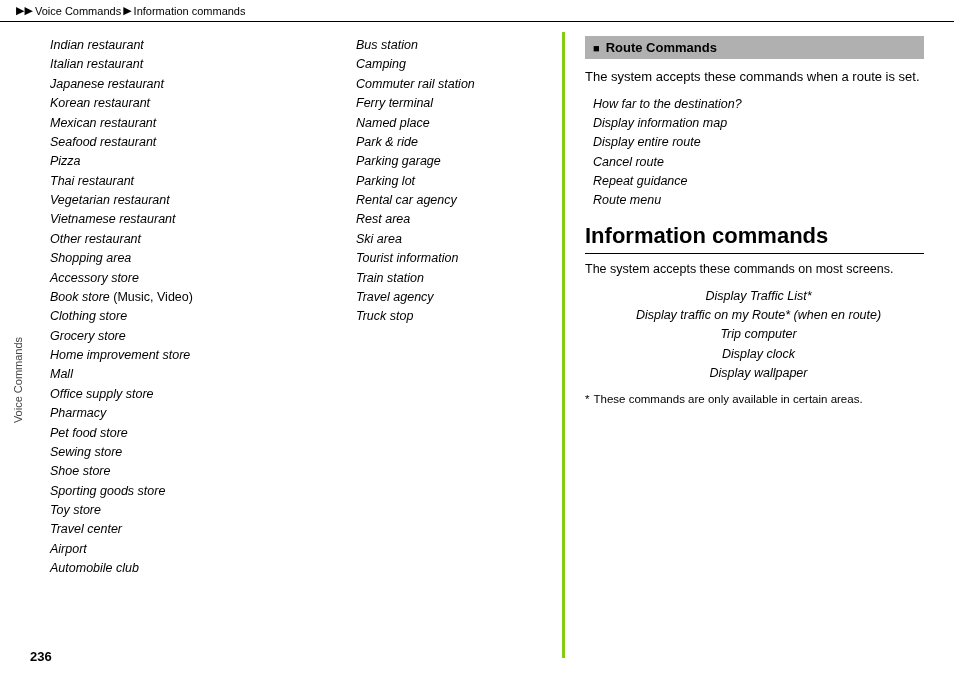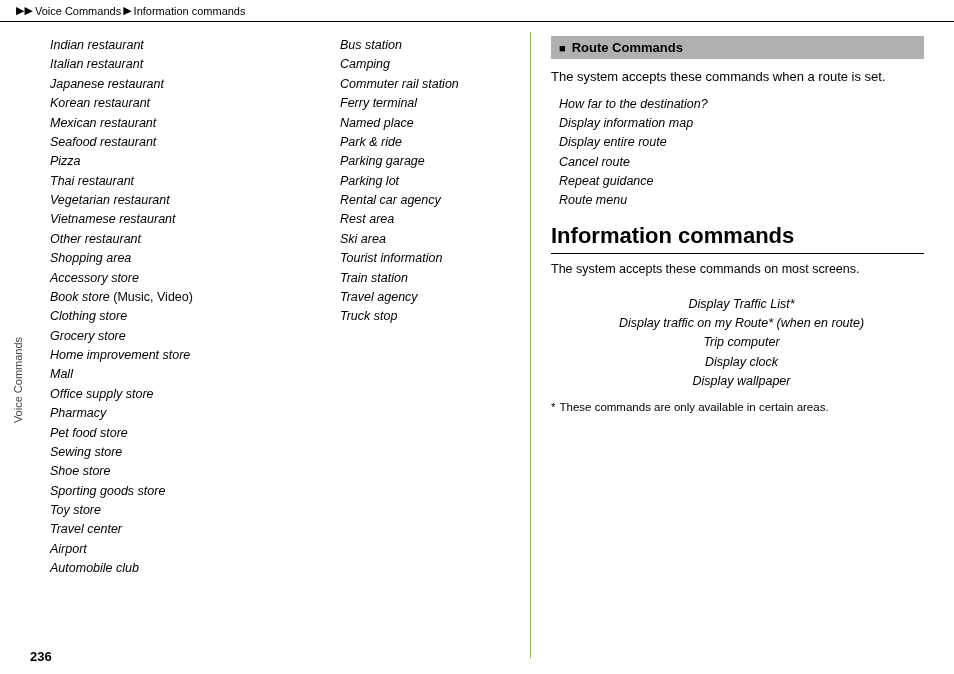--- a/index.html
+++ b/index.html
@@ -48,21 +48,21 @@
       left: 30px;
       font-size: 13px;
       font-weight: bold;
     }
 
     
     .main-content {
       display: flex;
       padding: 10px 30px 10px 50px;
       height: calc(100% - 28px);
-      gap: 0;
+      gap: 16px;
     }
 
     
     .left-column {
       width: 280px;
       flex-shrink: 0;
       padding-top: 4px;
     }
 
     
@@ -71,21 +71,21 @@
       flex-shrink: 0;
       padding-top: 4px;
       padding-left: 10px;
     }
 
     
     .right-column {
       flex: 1;
       padding-left: 20px;
       padding-top: 4px;
-      border-left: 1px solid #84cc16;
+      border-left: 3px solid #84cc16;
     }
 
     .list-item {
       font-style: italic;
       line-height: 1.55;
       font-size: 12.5px;
     }
 
     
     .route-commands-header {
@@ -120,21 +120,21 @@
       font-size: 22px;
       font-weight: bold;
       margin: 12px 0 6px 0;
       border-bottom: 1px solid #000;
       padding-bottom: 4px;
     }
 
     .info-description {
       font-size: 12.5px;
       line-height: 1.5;
-      margin-bottom: 16px;
+      margin-bottom: 8px;
     }
 
     .info-command-item {
       font-style: italic;
       font-size: 12.5px;
       line-height: 1.55;
       padding-left: 8px;
       text-align: center;
     }
 

